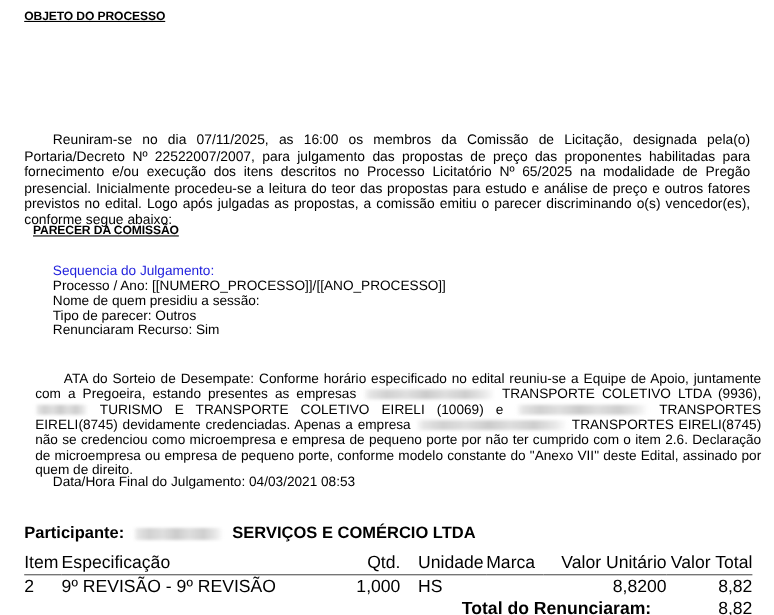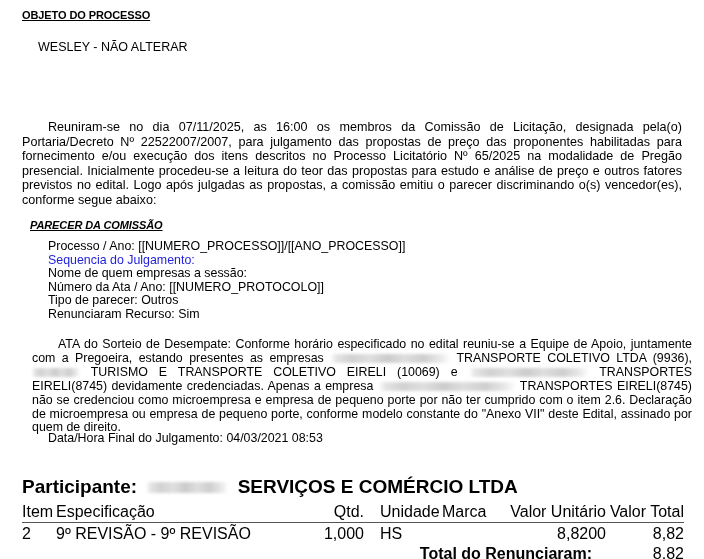--- a/index.html
+++ b/index.html
@@ -86,21 +86,21 @@
         #cccccc 78%,
         #e8e8e8 92%,
         #ffffff 100%);
     filter: blur(1.4px);
     border-radius: 1px;
     opacity: 0.95;
   }
 
   
   .participant {
-    font-size: 19px;
+    font-size: 15px;
     font-weight: bold;
   }
 
   table.items {
     width: 100%;
     border-collapse: collapse;
     font-size: 16px;
   }
   table.items th {
     font-weight: normal;
@@ -126,32 +126,30 @@
   }
   .total-row .amount { font-weight: normal; }
 </style>
 </head>
 <body>
 
 <div class="page">
 
   <div style="position:absolute; left:22px; top:9px;" class="section-head">OBJETO DO PROCESSO</div>
 
-  <div style="position:absolute; left:38px; top:40px;" class="plain">WESLEY - NÃO ALTERAR</div>
 
 
   <div style="position:absolute; left:22px; top:120px; width:660px;" class="body-para">Reuniram-se no dia 07/11/2025, as 16:00 os membros da Comissão de Licitação, designada pela(o) Portaria/Decreto Nº 22522007/2007, para julgamento das propostas de preço das proponentes habilitadas para fornecimento e/ou execução dos itens descritos no Processo Licitatório Nº 65/2025 na modalidade de Pregão presencial. Inicialmente procedeu-se a leitura do teor das propostas para estudo e análise de preço e outros fatores previstos no edital. Logo após julgadas as propostas, a comissão emitiu o parecer discriminando o(s) vencedor(es), conforme segue abaixo:</div>
 
-  <div style="position:absolute; left:30px; top:219px;font-style:italic;" class="section-head">PARECER DA COMISSÃO</div>
+  <div style="position:absolute; left:30px; top:204px;" class="section-head">PARECER DA COMISSÃO</div>
 
   <div style="position:absolute; left:48px; top:240px; width:640px;" class="field-list">
+    <div class="field-line blue">Sequencia do Julgamento:</div>
     <div class="field-line">Processo / Ano: [[NUMERO_PROCESSO]]/[[ANO_PROCESSO]]</div>
-    <div class="field-line blue">Sequencia do Julgamento:</div>
-    <div class="field-line">Nome de quem empresas a sessão:</div>
-    <div class="field-line">Número da Ata / Ano: [[NUMERO_PROTOCOLO]]</div>
+    <div class="field-line">Nome de quem presidiu a sessão:</div>
     <div class="field-line">Tipo de parecer: Outros</div>
     <div class="field-line">Renunciaram Recurso: Sim</div>
   </div>
 
   <div style="position:absolute; left:32px; top:338px; width:660px;" class="ata-para">
     <span class="lead">ATA do Sorteio de Desempate: Conforme horário especificado no edital reuniu-se a Equipe de Apoio, juntamente com a Pregoeira, estando presentes as empresas</span>
     <span class="redact" style="width:120px; height:9px;"></span>
     <span>TRANSPORTE COLETIVO LTDA (9936),</span>
     <span class="redact" style="width:48px; height:9px;"></span>
     <span>TURISMO E TRANSPORTE COLETIVO EIRELI (10069) e</span>

